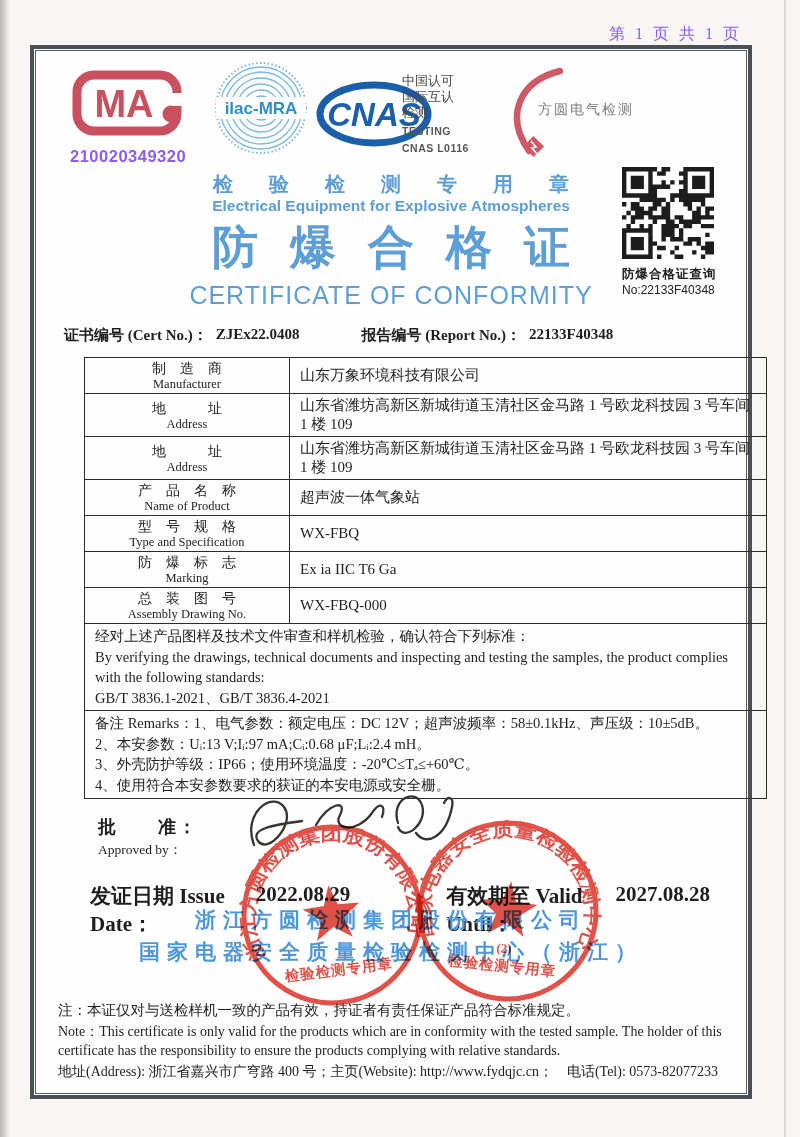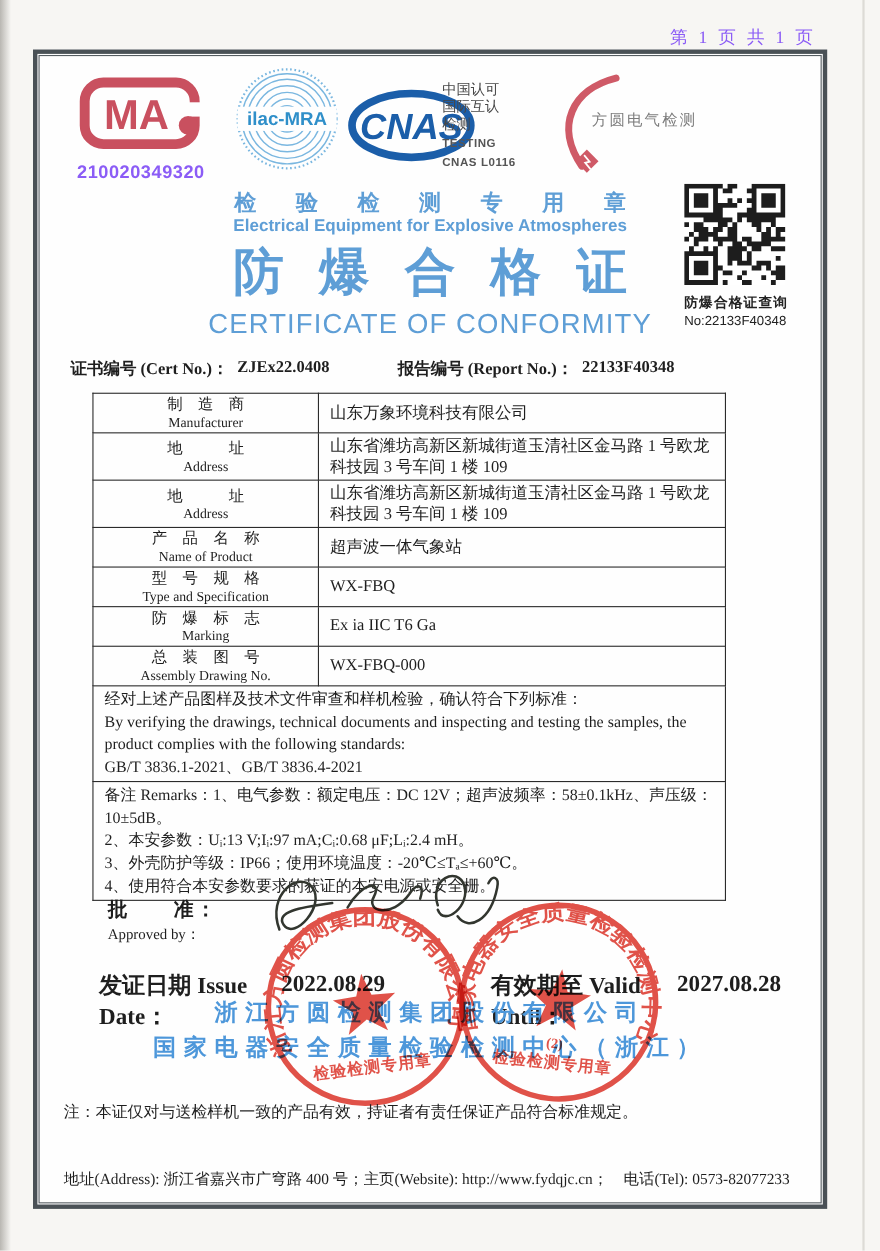--- a/index.html
+++ b/index.html
@@ -41,21 +41,21 @@
   .qr-wrap{left:588px;top:118px;width:100px;text-align:left;}
   .qr-cap{font-size:12.5px;font-weight:bold;letter-spacing:1px;margin-top:3px;color:#222;}
   .qr-no{font-size:12px;color:#222;font-family:"Liberation Sans",sans-serif;}
 
   
   .certnos{left:30px;top:277px;width:660px;font-size:15px;font-weight:bold;display:flex;}
   .certnos .pair2{margin-left:62px;}
   .certnos .val{font-weight:bold;margin-left:8px;}
 
   
-  table.main{left:50px;top:308px;width:576px;border-collapse:collapse;position:absolute;table-layout:fixed;}
+  table.main{left:50px;top:308px;width:683px;border-collapse:collapse;position:absolute;table-layout:fixed;}
   table.main td{border:1px solid #2b2b2b;padding:2px 10px;vertical-align:middle;}
   td.lab{width:184px;text-align:center;}
   .lab-cn{display:block;font-size:14px;line-height:17px;}
   .lab-en{display:block;font-size:12.5px;line-height:14px;}
   td.val{font-size:15px;}
   tr.r{height:35px;}
   td.full{font-size:14.5px;line-height:1.42;padding:4px 10px;}
 
   
   .approve{left:64px;top:766px;}
@@ -271,16 +271,17 @@
     <text font-size="19" fill="#dd3a2f">
       <textPath href="#ring2" textLength="302" lengthAdjust="spacingAndGlyphs">国家电器安全质量检验检测中心</textPath>
     </text>
     <polygon points="106,76 113,96 134.5,97 117.4,110 124,130 106,118 88,130 94.6,110 77.5,97 99,96" fill="#dd3a2f"></polygon>
     <text x="106" y="148" font-size="13" fill="#dd3a2f" text-anchor="middle">(2)</text>
     <text x="106" y="166" font-size="14.5" fill="#dd3a2f" text-anchor="middle" letter-spacing="1">检验检测专用章</text>
   </svg>
 
   <div class="abs note">
     <div class="cn">注：本证仅对与送检样机一致的产品有效，持证者有责任保证产品符合标准规定。</div>
+    <div class="en">Note：This certificate is only valid for the products which are in conformity with the tested sample. The holder of this certificate has the responsibility to ensure the products complying with relative standards.</div>
   </div>
   <div class="abs footer">地址(Address): 浙江省嘉兴市广穹路 400 号；主页(Website): http://www.fydqjc.cn；　电话(Tel): 0573-82077233</div>
 
 </div>
 
 </body></html>

